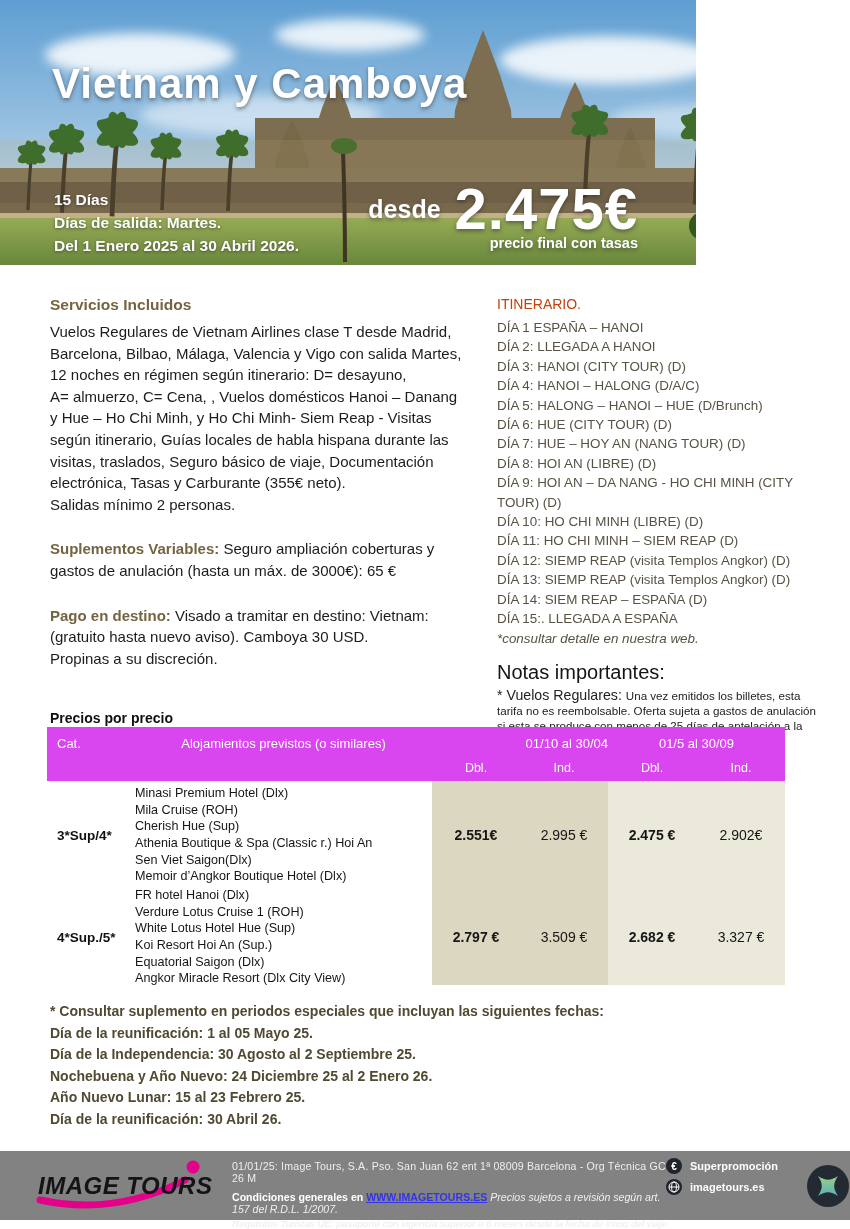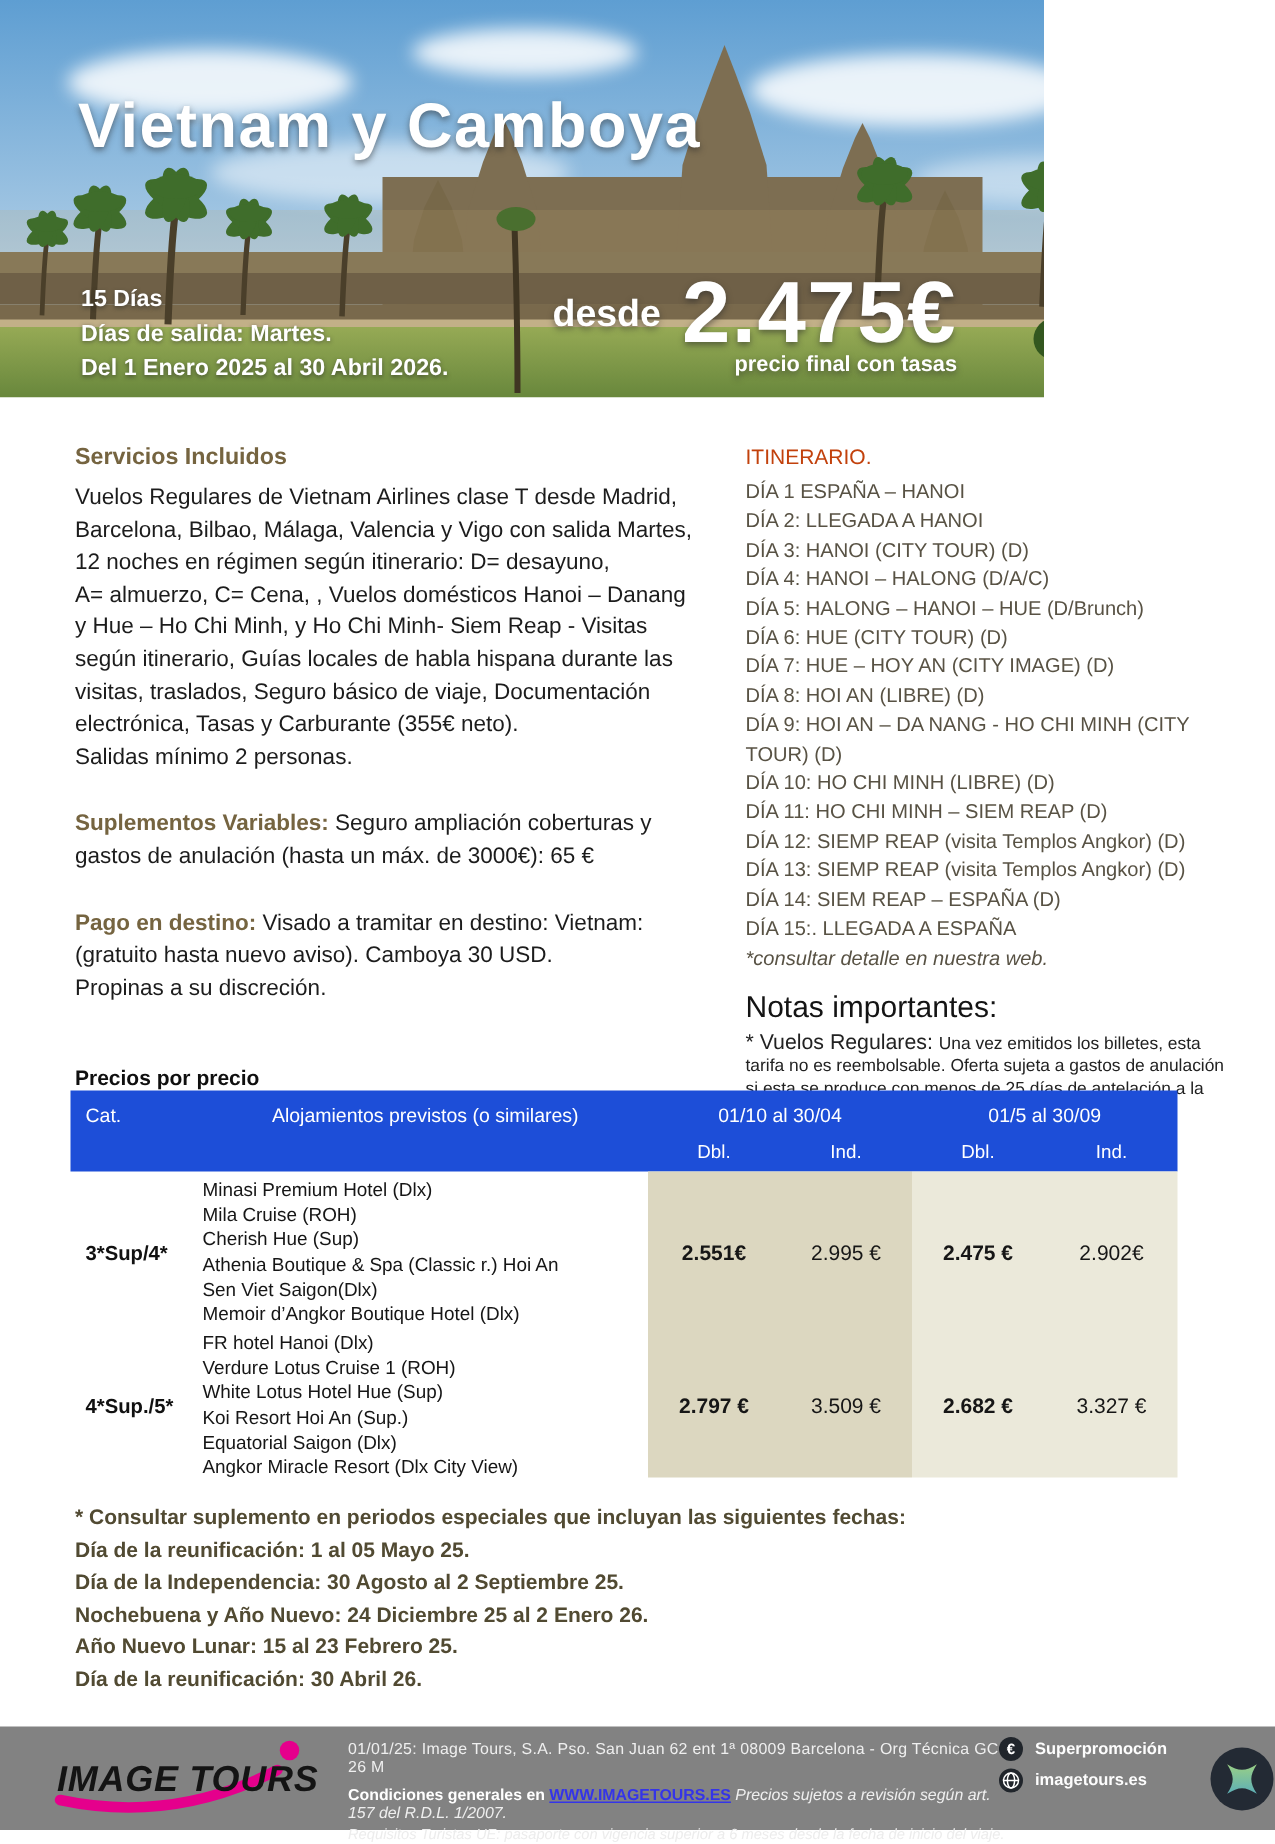--- a/index.html
+++ b/index.html
@@ -38,25 +38,25 @@
   .itin-head { font-size:14px; color:#c2410c; margin-bottom:6px; }
   .itin-day { font-size:13.4px; line-height:19.4px; color:#585244; }
   .itin-note { font-size:13.4px; line-height:19.4px; color:#585244; font-style:italic; }
   .notas { margin-top:13px; }
   .notas-head { font-size:20px; color:#141414; margin-bottom:4px; }
   .notas-body { font-size:11.6px; line-height:14.8px; color:#222; width:330px; }
   .notas-body .lead { font-size:14.2px; }
   
   .precios-title { position:absolute; left:50px; top:710px; font-size:14px; font-weight:bold; color:#0f0f0f; }
   .ptable { position:absolute; left:47px; top:727px; width:738px; height:258px; }
-  .thead { position:absolute; left:0; top:0; width:738px; height:54px; background:#1d4ed8; color:#ffffff; }
+  .thead { position:absolute; left:0; top:0; width:738px; height:54px; background:#d946ef; color:#ffffff; }
   .th { position:absolute; font-size:13px; }
   .th-cat { left:10px; top:9px; }
   .th-hotels { left:88px; top:9px; width:297px; text-align:center; }
-  .th-p1 { left:385px; top:9px; width:176px; text-align:center; }
+  .th-p1 { left:385px; top:9px; width:176px; text-align:right; }
   .th-p2 { left:561px; top:9px; width:177px; text-align:center; }
   .th-sub { top:34px; width:88px; text-align:center; font-size:12.5px; }
   .colbg1 { position:absolute; left:385px; top:54px; width:176px; height:204px; background:#dcd7c0; }
   .colbg2 { position:absolute; left:561px; top:54px; width:177px; height:204px; background:#ebe9da; }
   .trow { position:absolute; left:0; width:738px; }
   .trow1 { top:54px; height:108px; }
   .trow2 { top:162px; height:96px; }
   .cat-cell { position:absolute; left:10px; top:0; height:100%; width:78px; display:flex; align-items:center;
               font-size:13.5px; font-weight:bold; color:#111; }
   .hotels-cell { position:absolute; left:88px; top:0; height:100%; width:297px; display:flex; flex-direction:column;
@@ -189,21 +189,21 @@
   </div>
 
   <div class="col-right">
     <div class="itin-head">ITINERARIO.</div>
     <div class="itin-day">DÍA 1  ESPAÑA – HANOI</div>
     <div class="itin-day">DÍA 2: LLEGADA A HANOI</div>
     <div class="itin-day">DÍA 3: HANOI (CITY TOUR) (D)</div>
     <div class="itin-day">DÍA 4: HANOI – HALONG (D/A/C)</div>
     <div class="itin-day">DÍA 5: HALONG – HANOI – HUE (D/Brunch)</div>
     <div class="itin-day">DÍA 6: HUE (CITY TOUR) (D)</div>
-    <div class="itin-day">DÍA 7: HUE – HOY AN (CITY IMAGE) (D)</div>
+    <div class="itin-day">DÍA 7: HUE – HOY AN (NANG TOUR) (D)</div>
     <div class="itin-day">DÍA 8: HOI AN (LIBRE) (D)</div>
     <div class="itin-day">DÍA 9: HOI AN – DA NANG - HO CHI MINH (CITY TOUR) (D)</div>
     <div class="itin-day">DÍA 10: HO CHI MINH (LIBRE) (D)</div>
     <div class="itin-day">DÍA 11: HO CHI MINH – SIEM REAP (D)</div>
     <div class="itin-day">DÍA 12:  SIEMP REAP  (visita Templos Angkor) (D)</div>
     <div class="itin-day">DÍA 13:  SIEMP REAP  (visita Templos Angkor) (D)</div>
     <div class="itin-day">DÍA 14:  SIEM REAP – ESPAÑA (D)</div>
     <div class="itin-day">DÍA 15:.  LLEGADA A ESPAÑA</div>
     <div class="itin-note">*consultar detalle en nuestra web.</div>
 

